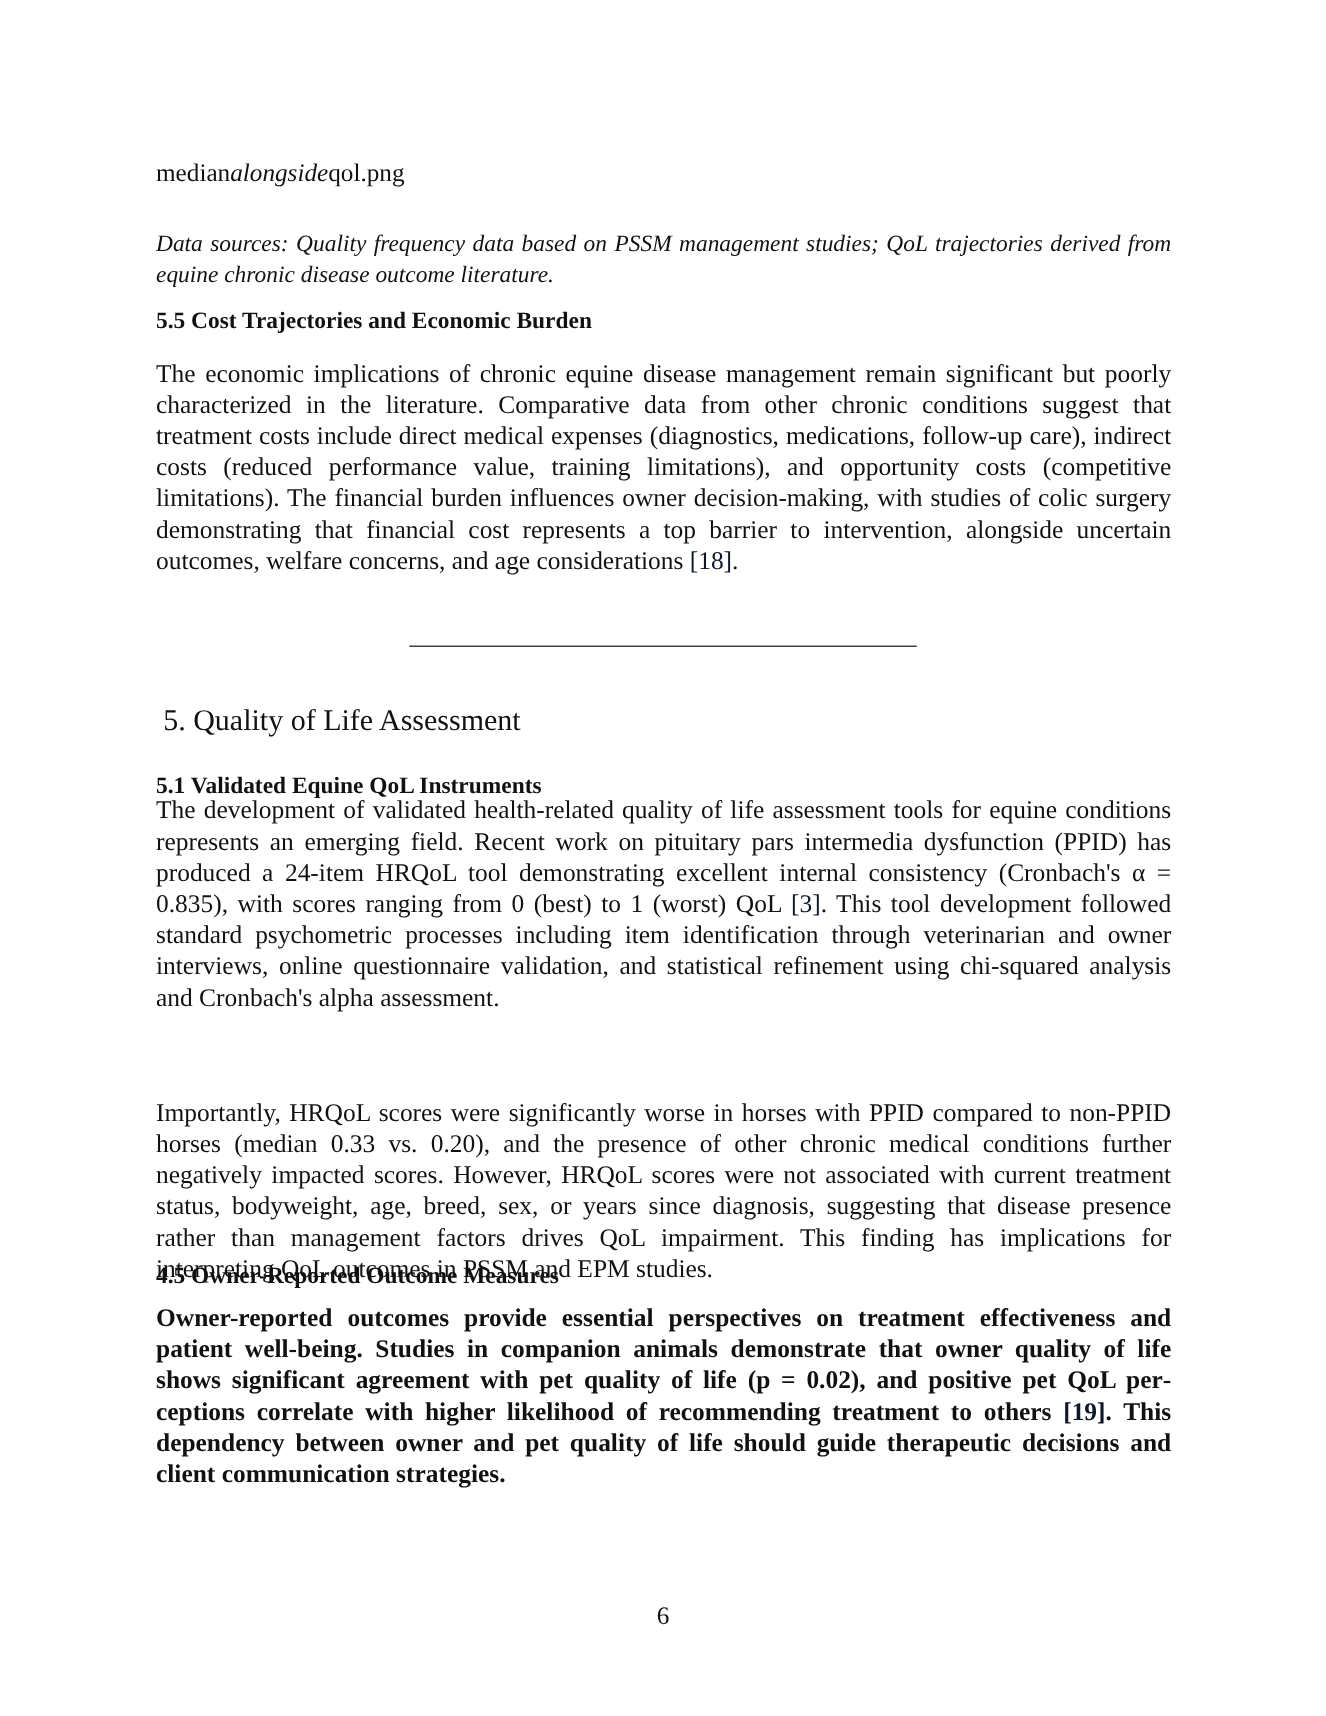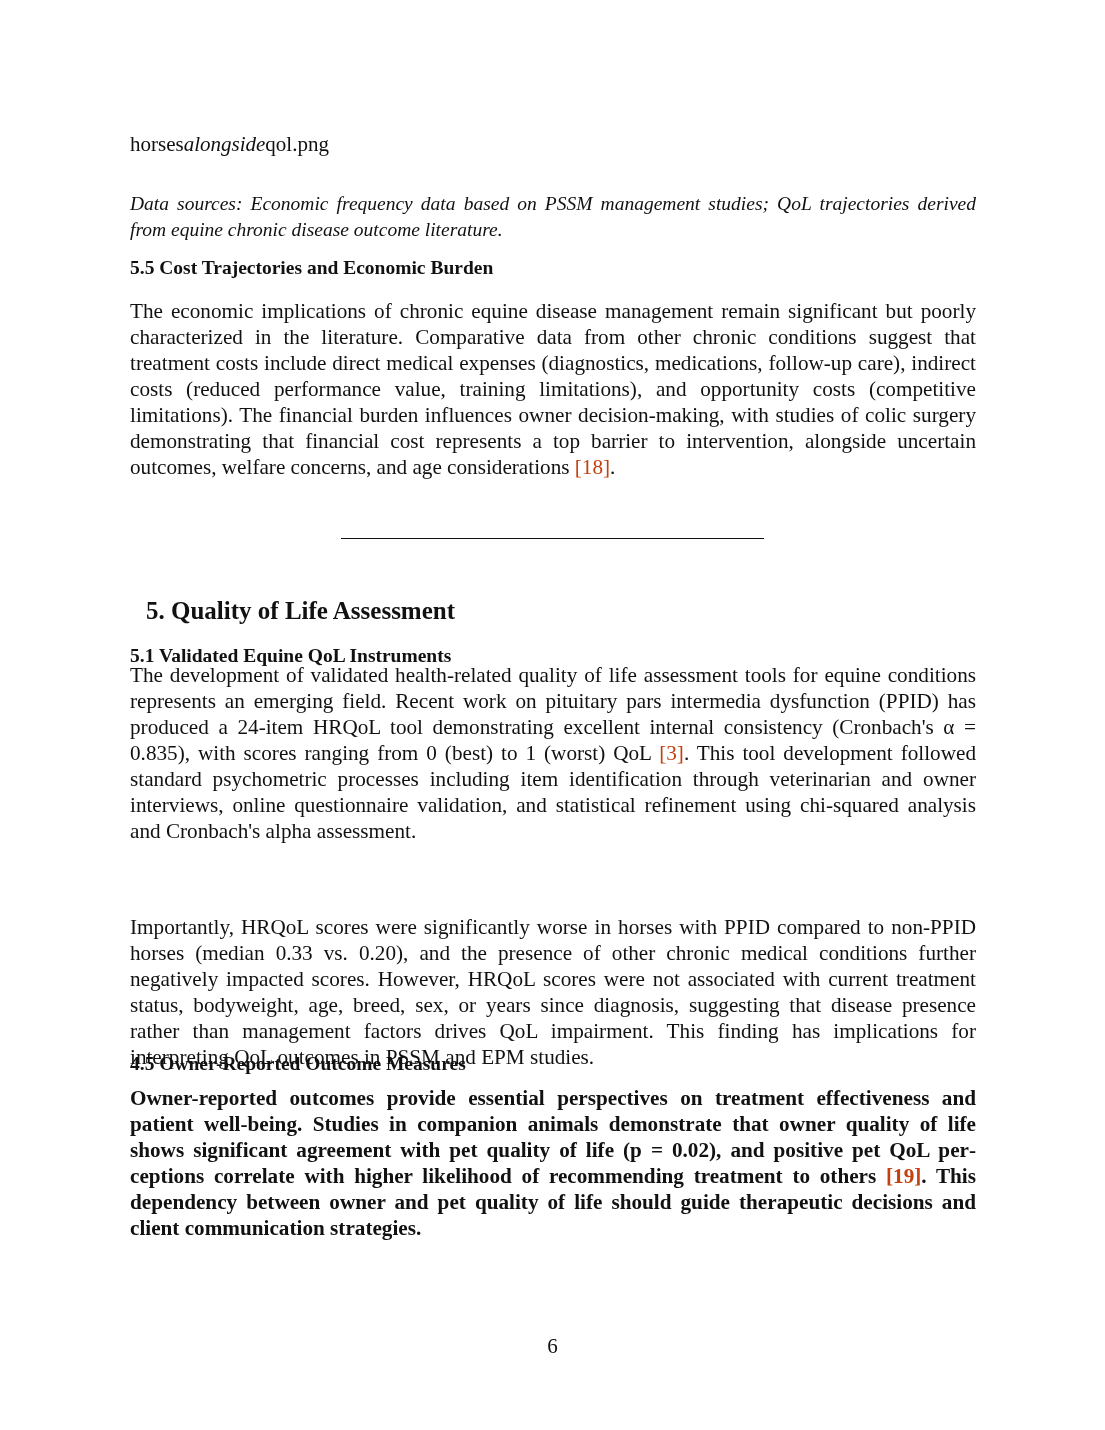--- a/index.html
+++ b/index.html
@@ -13,34 +13,34 @@
     font-size: 21.2px; line-height: 26px; text-align: justify; margin: 0;
     hyphens: manual;
   }
   .fname { position: absolute; top: 131px; left: 0; font-size: 21px; line-height: 26px; }
   .fname em { font-style: italic; }
   .caption {
     position: absolute; top: 171px; left: 0; width: 846px;
     font-size: 19.5px; line-height: 26px; font-style: italic; text-align: justify;
   }
   .h3 { position: absolute; left: 0; font-size: 19.5px; font-weight: bold; line-height: 24px; margin: 0; }
-  .h2 { position: absolute; left: 0; font-size: 25px; font-weight: bold; line-height: 30px; margin: 16px; text-align: right; }
+  .h2 { position: absolute; left: 0; font-size: 25px; font-weight: normal; line-height: 30px; margin: 6px; text-align: right; }
   .block { position: absolute; left: 0; width: 846px; }
-  .cite { color: #c2410c; }
+  .cite { color: #0f172a; }
   .rule { position: absolute; left: 341px; top: 538px; width: 423px; height: 0; border-top: 1.3px solid #111; }
   .pagenum { position: absolute; top: 1334px; left: 0; width: 1105px; text-align: center; font-size: 21px; }
 </style>
 </head>
 <body>
 
 <div class="page">
 
-  <div class="fname"><span>horses</span><em>alongside</em><span>qol.png</span></div>
+  <div class="fname"><span>median</span><em>alongside</em><span>qol.png</span></div>
 
-  <p class="caption">Data sources: Economic frequency data based on PSSM management studies; QoL trajectories derived from equine chronic disease outcome literature.</p>
+  <p class="caption">Data sources: Quality frequency data based on PSSM management studies; QoL trajectories derived from equine chronic disease outcome literature.</p>
 
   <h3 class="h3" style="top:256px;">5.5 Cost Trajectories and Economic Burden</h3>
 
   <div class="block" style="top:298px;">
     <p class="para"><span>The economic implications of chronic equine disease management remain significant but poorly characterized in the literature.  Comparative data from other chronic conditions suggest that treatment costs include direct medical expenses (diagnostics, medications, follow-up care), indirect costs (reduced performance value, training limitations), and op­portunity costs (competitive limitations). The financial burden influences owner decision-making, with studies of colic surgery demonstrating that financial cost represents a top barrier to intervention, alongside uncertain outcomes, welfare concerns, and age consid­erations</span> <a class="cite">[18]</a><span>.</span></p>
   </div>
 
   <h2 class="h2" style="top:580px;">5. Quality of Life Assessment</h2>
 
   <h3 class="h3" style="top:616px;margin-top:28px;">5.1 Validated Equine QoL Instruments</h3>

